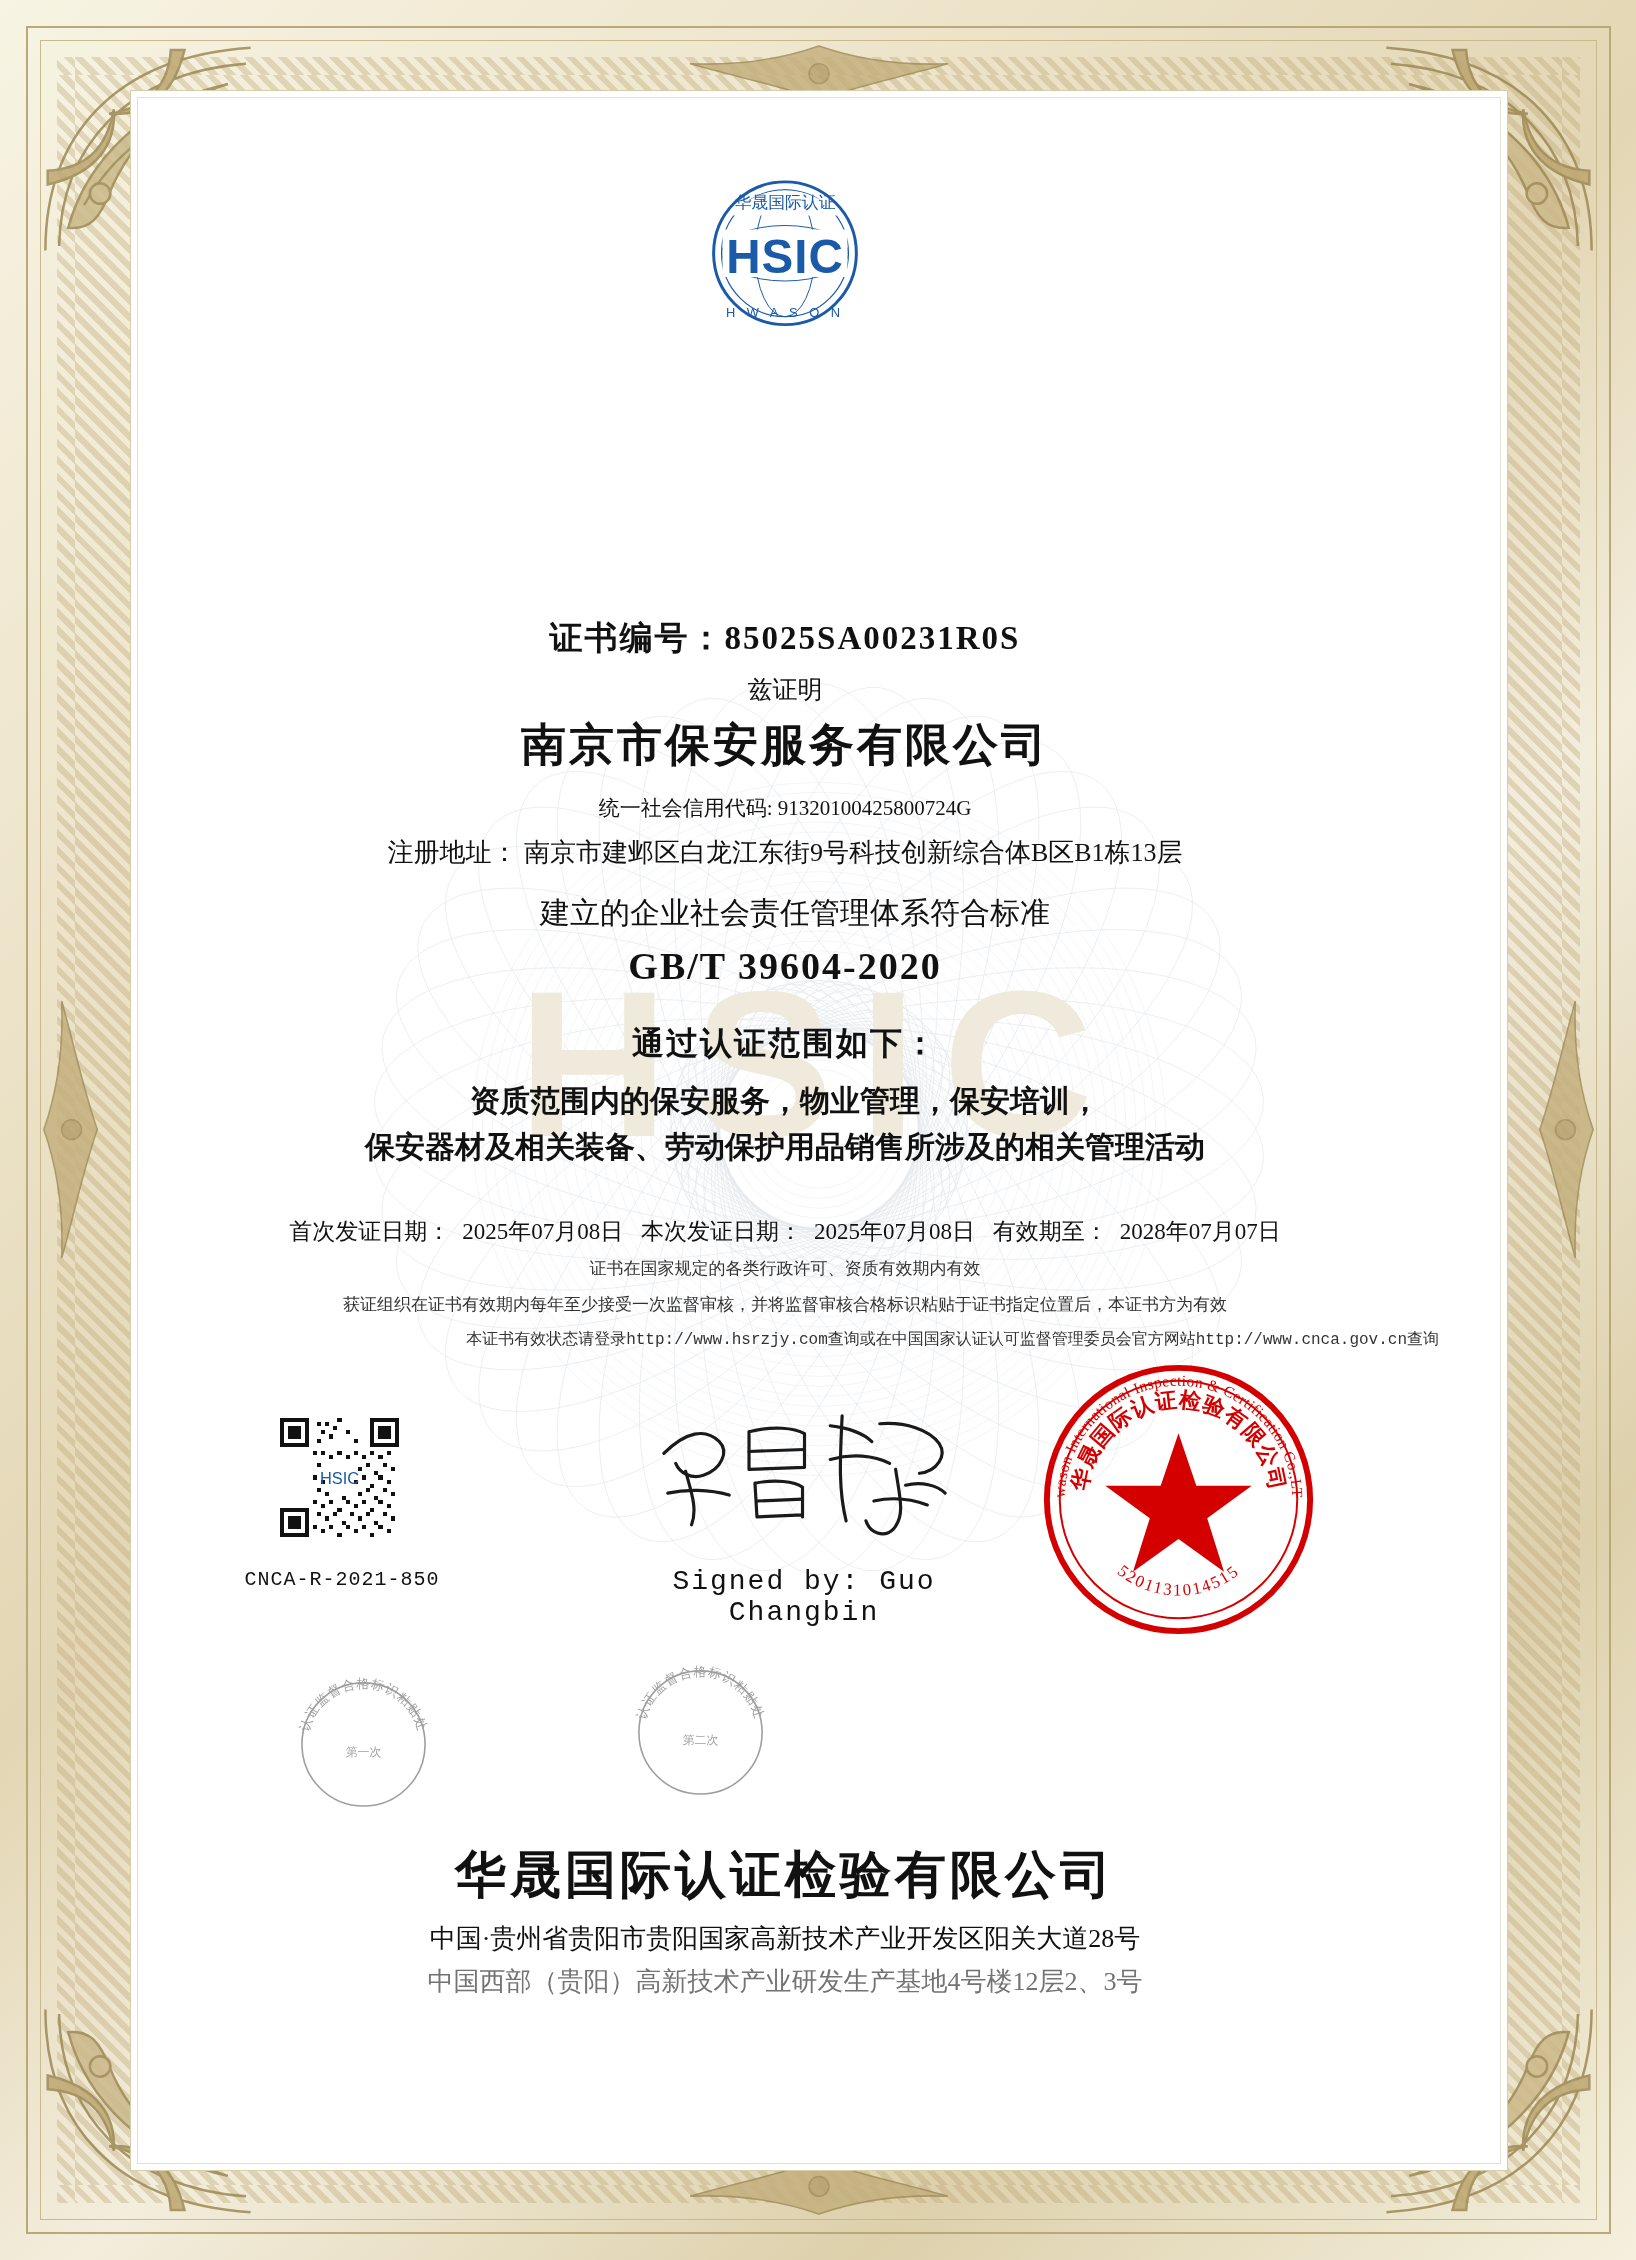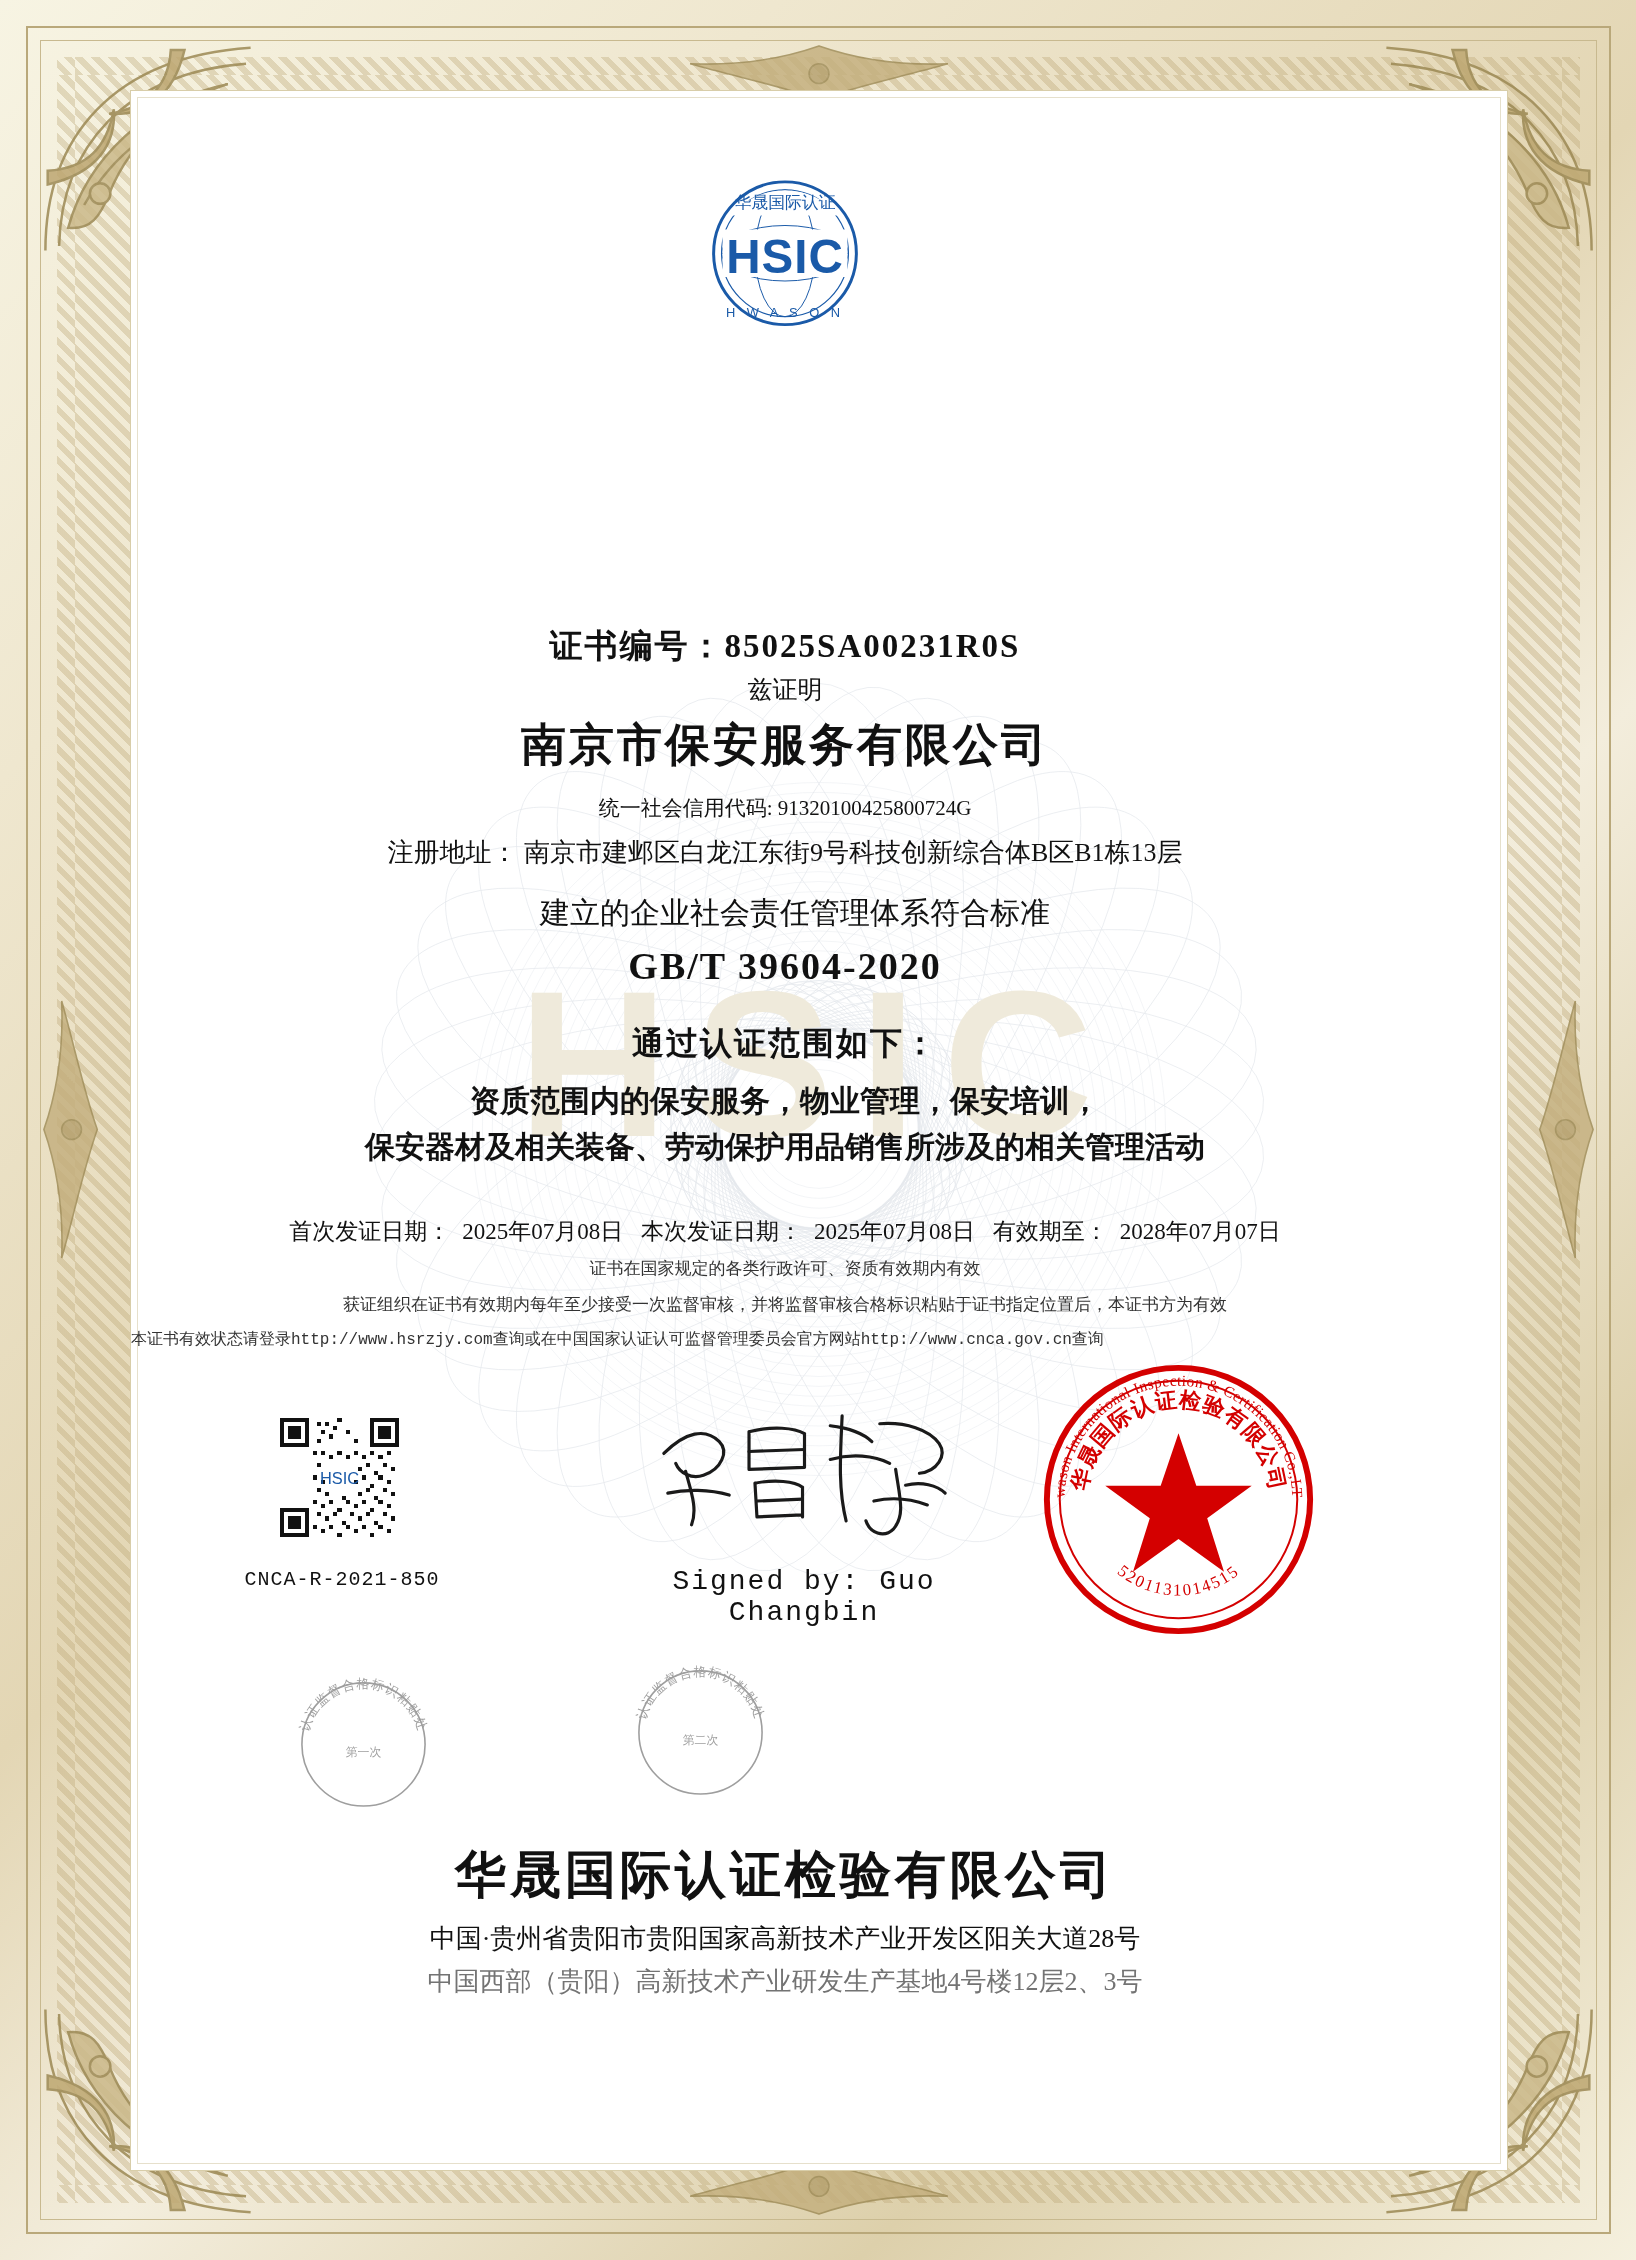--- a/index.html
+++ b/index.html
@@ -76,21 +76,21 @@
 
   .logo{position:absolute;left:50%;top:77px;transform:translateX(-50%);width:228px;height:188px;}
 
   .title{
     position:absolute;left:0;right:0;top:408px;text-align:center;
     font-size:61px;font-weight:bold;letter-spacing:8px;color:#111;
     font-family:"DejaVu Serif",serif;
   }
   .cert-no{
     position:absolute;left:0;right:0;top:525px;text-align:center;
-    font-size:33px;font-weight:bold;color:#111;letter-spacing:2px;margin-top:8px;
+    font-size:33px;font-weight:bold;color:#111;letter-spacing:2px;
   }
   .zizhengming{
     position:absolute;left:0;right:0;top:582px;text-align:center;
     font-size:25px;color:#111;
   }
   .company{
     position:absolute;left:0;right:0;top:624px;text-align:center;
     font-size:45px;font-weight:bold;color:#111;letter-spacing:3px;
     font-family:"DejaVu Serif",serif;
   }
@@ -130,21 +130,21 @@
   .dates span{margin:0 6px;}
   .note1{
     position:absolute;left:0;right:0;top:1166px;text-align:center;
     font-size:17px;color:#333;
   }
   .note2{
     position:absolute;left:0;right:0;top:1202px;text-align:center;
     font-size:17px;color:#333;
   }
   .note3{
-    position:absolute;left:0;right:0;top:1238px;text-align:left;
+    position:absolute;left:0;right:0;top:1238px;text-align:right;
     font-size:16px;color:#333;
     font-family:"Liberation Mono",monospace;
   }
 
   
   .qr{position:absolute;left:149px;top:1327px;width:119px;height:119px;}
   .cnca{
     position:absolute;left:97px;top:1477px;width:228px;text-align:center;
     font-size:20px;color:#111;letter-spacing:1px;
     font-family:"Liberation Mono",monospace;

